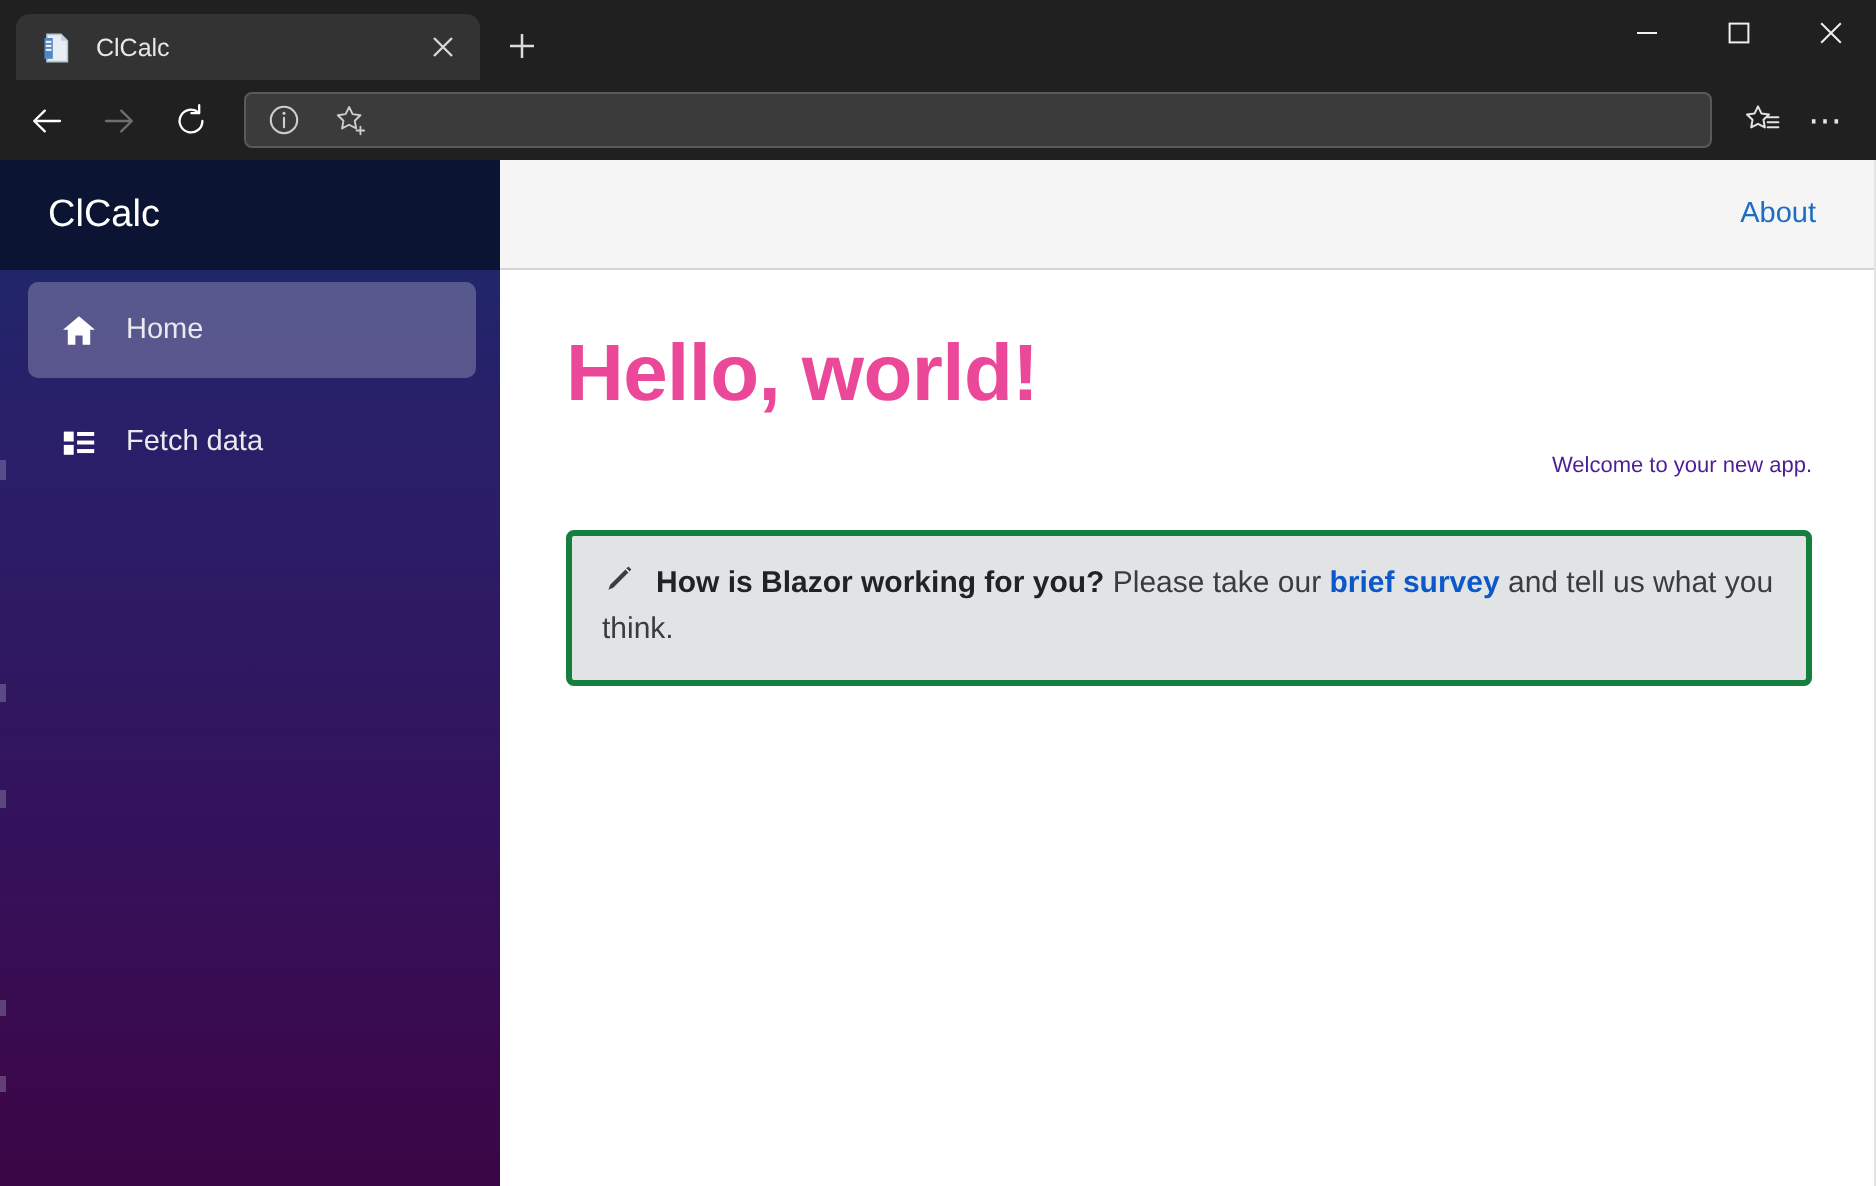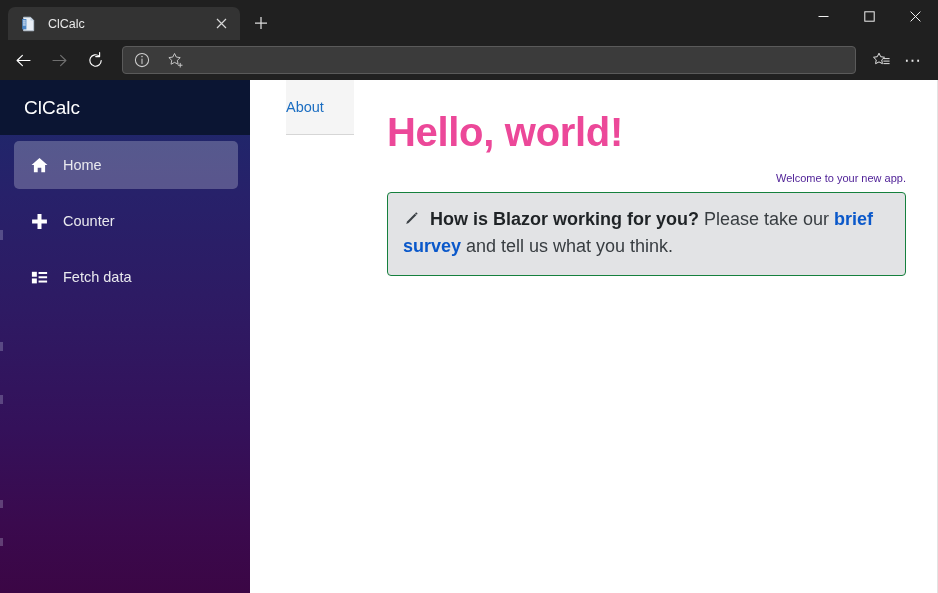--- a/index.html
+++ b/index.html
@@ -112,35 +112,35 @@
     height: 48px; margin: 0 12px 8px 14px; border-radius: 5px;
     display: flex; align-items: center; padding-left: 15px; gap: 14px;
   }
   .nav-item.active { background: rgba(255,255,255,0.24); }
   .nav-label { color: #e9e9ee; font-size: 14.5px; }
   .nav-ico { width: 20px; height: 20px; flex: 0 0 20px; display: flex; align-items: center; justify-content: center; }
 
   
   .edge-sliver { position: absolute; left: 0; width: 3px; background: rgba(190,190,215,0.30); }
 
-  .pagearea { flex: 1; height: 513px; background: #ffffff; display: flex; min-width: 0; padding-left: 36px; }
+  .pagearea { flex: 1; height: 513px; background: #ffffff; display: flex; flex-direction: column; min-width: 0; }
   .topbar {
     height: 55px; background: #f5f5f5; border-bottom: 1px solid #d6d6d6;
     display: flex; align-items: center; justify-content: flex-end; padding-right: 30px;
   }
   .about-link { color: #1b6ec2; font-size: 14.5px; }
 
   .content { padding: 30px 32px 0 33px; }
   .h1 { font-size: 40px; font-weight: 700; color: #ec4899; letter-spacing: -0.3px; line-height: 1.12; }
   .lead { font-size: 11px; color: #4c1d95; margin-top: 17px; text-align: right; }
 
   .alert {
-    margin-top: 8px; background: #e2e3e5; border: 1px solid #15803d;
+    margin-top: 26px; background: #e2e3e5; border: 3px solid #15803d;
     border-radius: 4px; padding: 13px 15px 14px 15px;
-    font-size: 18px; color: #383d41; line-height: 1.52;
+    font-size: 15px; color: #383d41; line-height: 1.52;
     max-width: 630px;
   }
   .alert b { color: #1f2326; }
   .alert a { color: #0a58ca; font-weight: bold; text-decoration: none; }
   .pencil { display: inline-block; width: 16px; height: 16px; vertical-align: -2px; margin-right: 11px; }
 
   .right-edge { position: absolute; right: 0; top: 80px; width: 1px; height: 513px; background: #e3e3e3; }
 </style>
 </head>
 <body>
@@ -256,28 +256,20 @@
 
         <div class="nav-item active">
           <span class="nav-ico">
             <svg width="19" height="19" viewBox="0 0 20 20">
               <path d="M10 2.2 L18.4 9.4 H15.9 V17.2 H11.9 V12.4 H8.1 V17.2 H4.1 V9.4 H1.6 Z" fill="#ffffff"></path>
             </svg>
           </span>
           <span class="nav-label">Home</span>
         </div>
 
-        <div class="nav-item">
-          <span class="nav-ico">
-            <svg width="19" height="19" viewBox="0 0 20 20">
-              <path d="M7.9 2.2 H12.1 V7.9 H17.8 V12.1 H12.1 V17.8 H7.9 V12.1 H2.2 V7.9 H7.9 Z" fill="#ffffff"></path>
-            </svg>
-          </span>
-          <span class="nav-label">Counter</span>
-        </div>
 
         <div class="nav-item">
           <span class="nav-ico">
             <svg width="19" height="19" viewBox="0 0 20 20">
               <rect x="2" y="4" width="5.2" height="5.2" fill="#ffffff"></rect>
               <rect x="2" y="11" width="5.2" height="5.2" fill="#ffffff"></rect>
               <rect x="9" y="4.2" width="9" height="2.1" fill="#ffffff"></rect>
               <rect x="9" y="8.7" width="9" height="2.1" fill="#ffffff"></rect>
               <rect x="9" y="13.2" width="9" height="2.1" fill="#ffffff"></rect>
             </svg>

